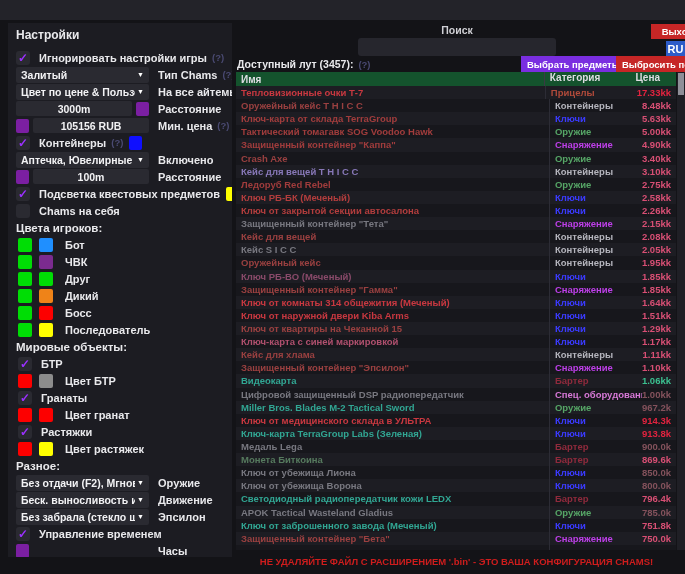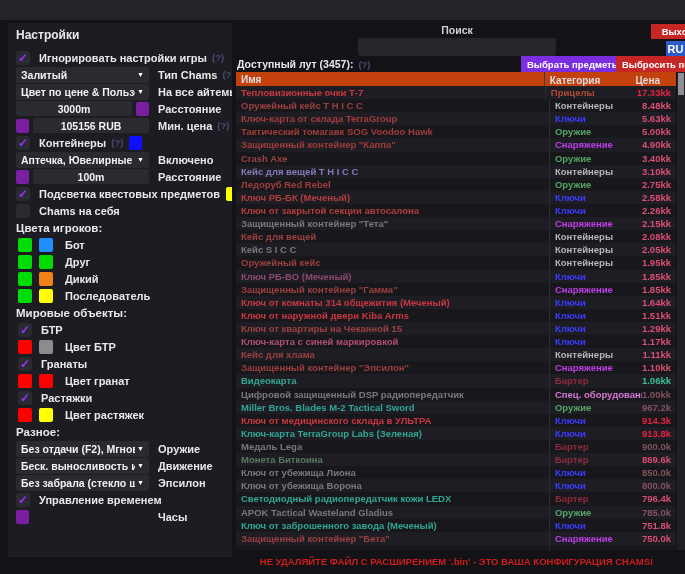--- a/index.html
+++ b/index.html
@@ -36,21 +36,21 @@
   .search-label { position:absolute; left:358px; top:24px; width:198px; text-align:center; font-size:10.5px; font-weight:bold; color:#cfcfd4; }
   .search-input { position:absolute; left:358px; top:38px; width:198px; height:18px; background:#26262d; border:none; border-radius:3px; color:#eee; padding:0 6px; font-family:inherit; font-size:10.5px; }
 
   
   .loot-line { position:absolute; left:237px; top:58px; display:flex; align-items:flex-end; font-size:10.5px; font-weight:bold; color:#e9e9ec; }
   .btn-kappa { position:absolute; left:521px; top:56px; height:16px; background:#7a2ee0; color:#fff; font-weight:bold; font-size:9.5px; border:none; padding:0 6px; font-family:inherit; white-space:nowrap; cursor:pointer; }
   .btn-drop { position:absolute; left:616px; top:56px; height:16px; background:#c62626; color:#fff; font-weight:bold; font-size:9.5px; border:none; padding:0 6px; font-family:inherit; white-space:nowrap; cursor:pointer; }
 
   
   .table { position:absolute; left:236px; top:72px; width:440px; }
-  .thead { display:flex; height:14px; background:#c2410c; align-items:flex-end; font-size:10px; font-weight:bold; color:#dddde2; }
+  .thead { display:flex; height:14px; background:#14532d; align-items:flex-start; font-size:10px; font-weight:bold; color:#dddde2; }
   .th-name { width:314px; padding-left:5px; border-right:1px solid #3a3a44; height:100%; display:flex; align-items:center; }
   .th-cat { width:92px; padding-left:5px; }
   .th-price { flex:1; text-align:right; padding-right:16px; }
   .tbody { height:464px; overflow:hidden; background:#17171c; }
   .trow { display:flex; height:13.11px; align-items:stretch; background:#17171c; }
   .trow.alt { background:#1d1d23; }
   .tname { width:314px; padding-left:5px; font-size:9.5px; font-weight:bold; white-space:nowrap; overflow:hidden; border-right:1px solid #2c2c35; display:flex; align-items:center; }
   .tcat { width:92px; padding-left:5px; font-size:9.5px; font-weight:bold; white-space:nowrap; overflow:hidden; display:flex; align-items:center; }
   .tprice { flex:1; text-align:right; padding-right:5px; font-size:9.5px; font-weight:bold; display:flex; align-items:center; justify-content:flex-end; }
 
@@ -153,27 +153,37 @@
 
     <div class="sb-head">Цвета игроков:</div>
     <div id="players">
         <div class="srow indent">
           <span class="csw" style="background: rgb(0, 221, 5);"></span>
           <span class="csw csw2" style="background: rgb(31, 143, 255);"></span>
           <span class="crow-lbl">Бот</span>
         </div>
         <div class="srow indent">
           <span class="csw" style="background: rgb(0, 221, 5);"></span>
+          <span class="csw csw2" style="background: rgb(123, 43, 143);"></span>
+          <span class="crow-lbl">ЧВК</span>
+        </div>
+        <div class="srow indent">
+          <span class="csw" style="background: rgb(0, 221, 5);"></span>
           <span class="csw csw2" style="background: rgb(0, 221, 5);"></span>
           <span class="crow-lbl">Друг</span>
         </div>
         <div class="srow indent">
           <span class="csw" style="background: rgb(0, 221, 5);"></span>
           <span class="csw csw2" style="background: rgb(239, 131, 24);"></span>
           <span class="crow-lbl">Дикий</span>
+        </div>
+        <div class="srow indent">
+          <span class="csw" style="background: rgb(0, 221, 5);"></span>
+          <span class="csw csw2" style="background: rgb(253, 0, 0);"></span>
+          <span class="crow-lbl">Босс</span>
         </div>
         <div class="srow indent">
           <span class="csw" style="background: rgb(0, 221, 5);"></span>
           <span class="csw csw2" style="background: rgb(255, 255, 0);"></span>
           <span class="crow-lbl">Последователь</span>
         </div>
       </div>
 
     <div class="sb-head">Мировые объекты:</div>
     <div id="world">

